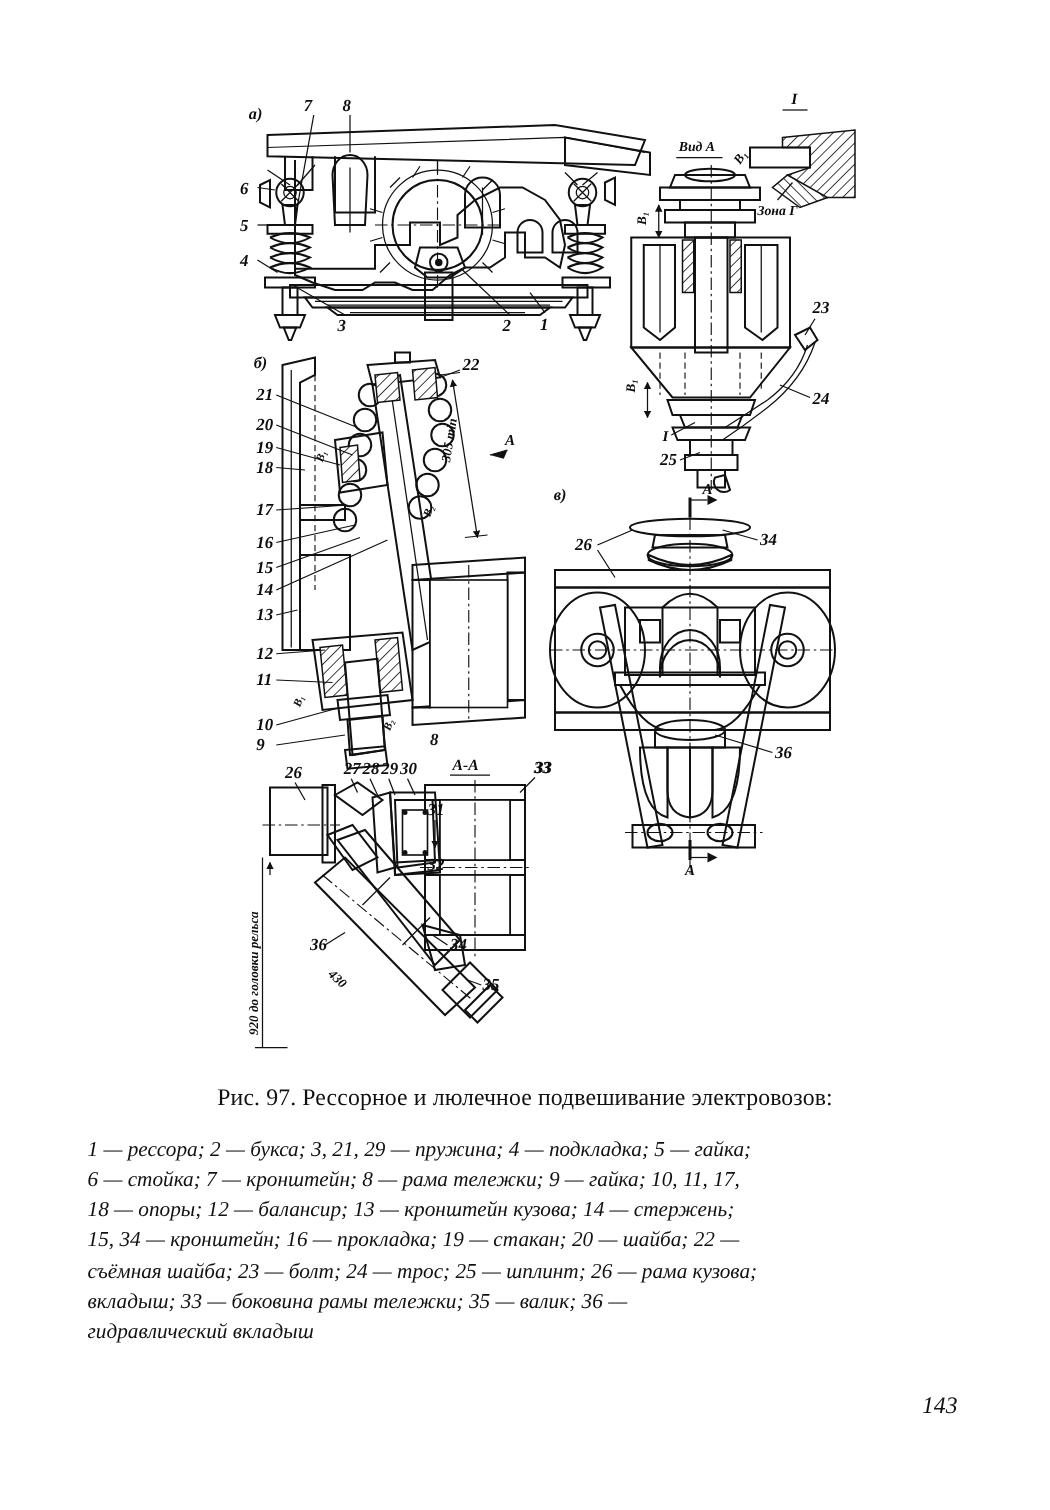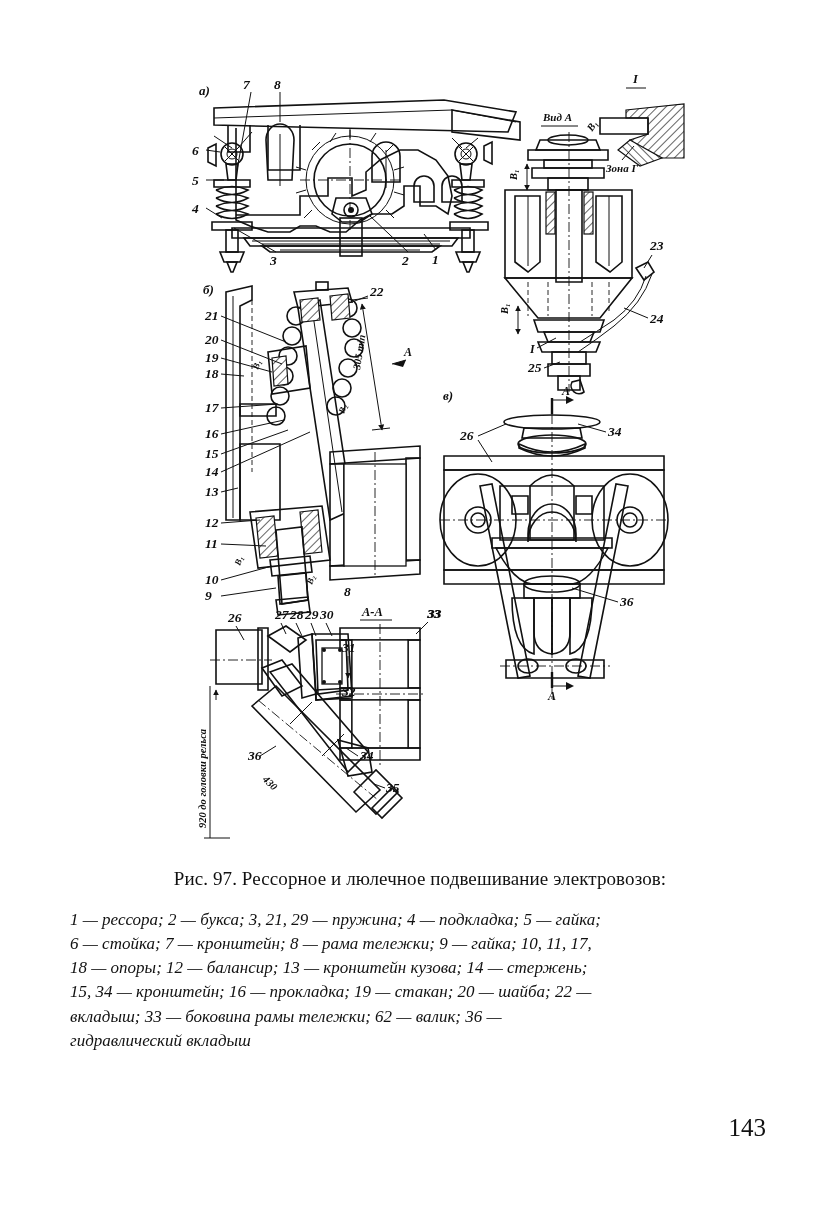--- a/index.html
+++ b/index.html
@@ -64,21 +64,22 @@
     white-space: nowrap;
     font-style: italic;
   }
   .legend-line.last { white-space: normal; }
 
   
   #folio {
     position: absolute;
     right: 74px;
     top: 1114px;
-    font-size: 25px;
+    font-size: 19px;
+    font-style: italic;
   }
 
   
   text {
     font-family: "Liberation Serif", "DejaVu Serif", serif;
     fill: #0d0d0d;
   }
   .calloutnum {
     font-size: 13.5px;
     font-style: italic;
@@ -617,20 +618,21 @@
   </div>
 
   <div id="caption-block">
     <div id="figure-caption">Рис. 97. Рессорное и люлечное подвешивание электровозов:</div>
 
     <div id="legend-block">
       <span class="legend-line">1 — рессора; 2 — букса; 3, 21, 29 — пружина; 4 — подкладка; 5 — гайка;</span>
       <span class="legend-line">6 — стойка; 7 — кронштейн; 8 — рама тележки; 9 — гайка; 10, 11, 17,</span>
       <span class="legend-line">18 — опоры; 12 — балансир; 13 — кронштейн кузова; 14 — стержень;</span>
       <span class="legend-line">15, 34 — кронштейн; 16 — прокладка; 19 — стакан; 20 — шайба; 22 —</span>
-      <span class="legend-line">вкладыш; 33 — боковина рамы тележки; 62 — валик; 36 —</span>
+      <span class="legend-line">съёмная шайба; 23 — болт; 24 — трос; 25 — шплинт; 26 — рама кузова;</span>
+      <span class="legend-line">вкладыш; 33 — боковина рамы тележки; 35 — валик; 36 —</span>
       <span class="legend-line last">гидравлический вкладыш</span>
     </div>
   </div>
 
   <div id="folio">143</div>
 
 </div>
 
 </body></html>

